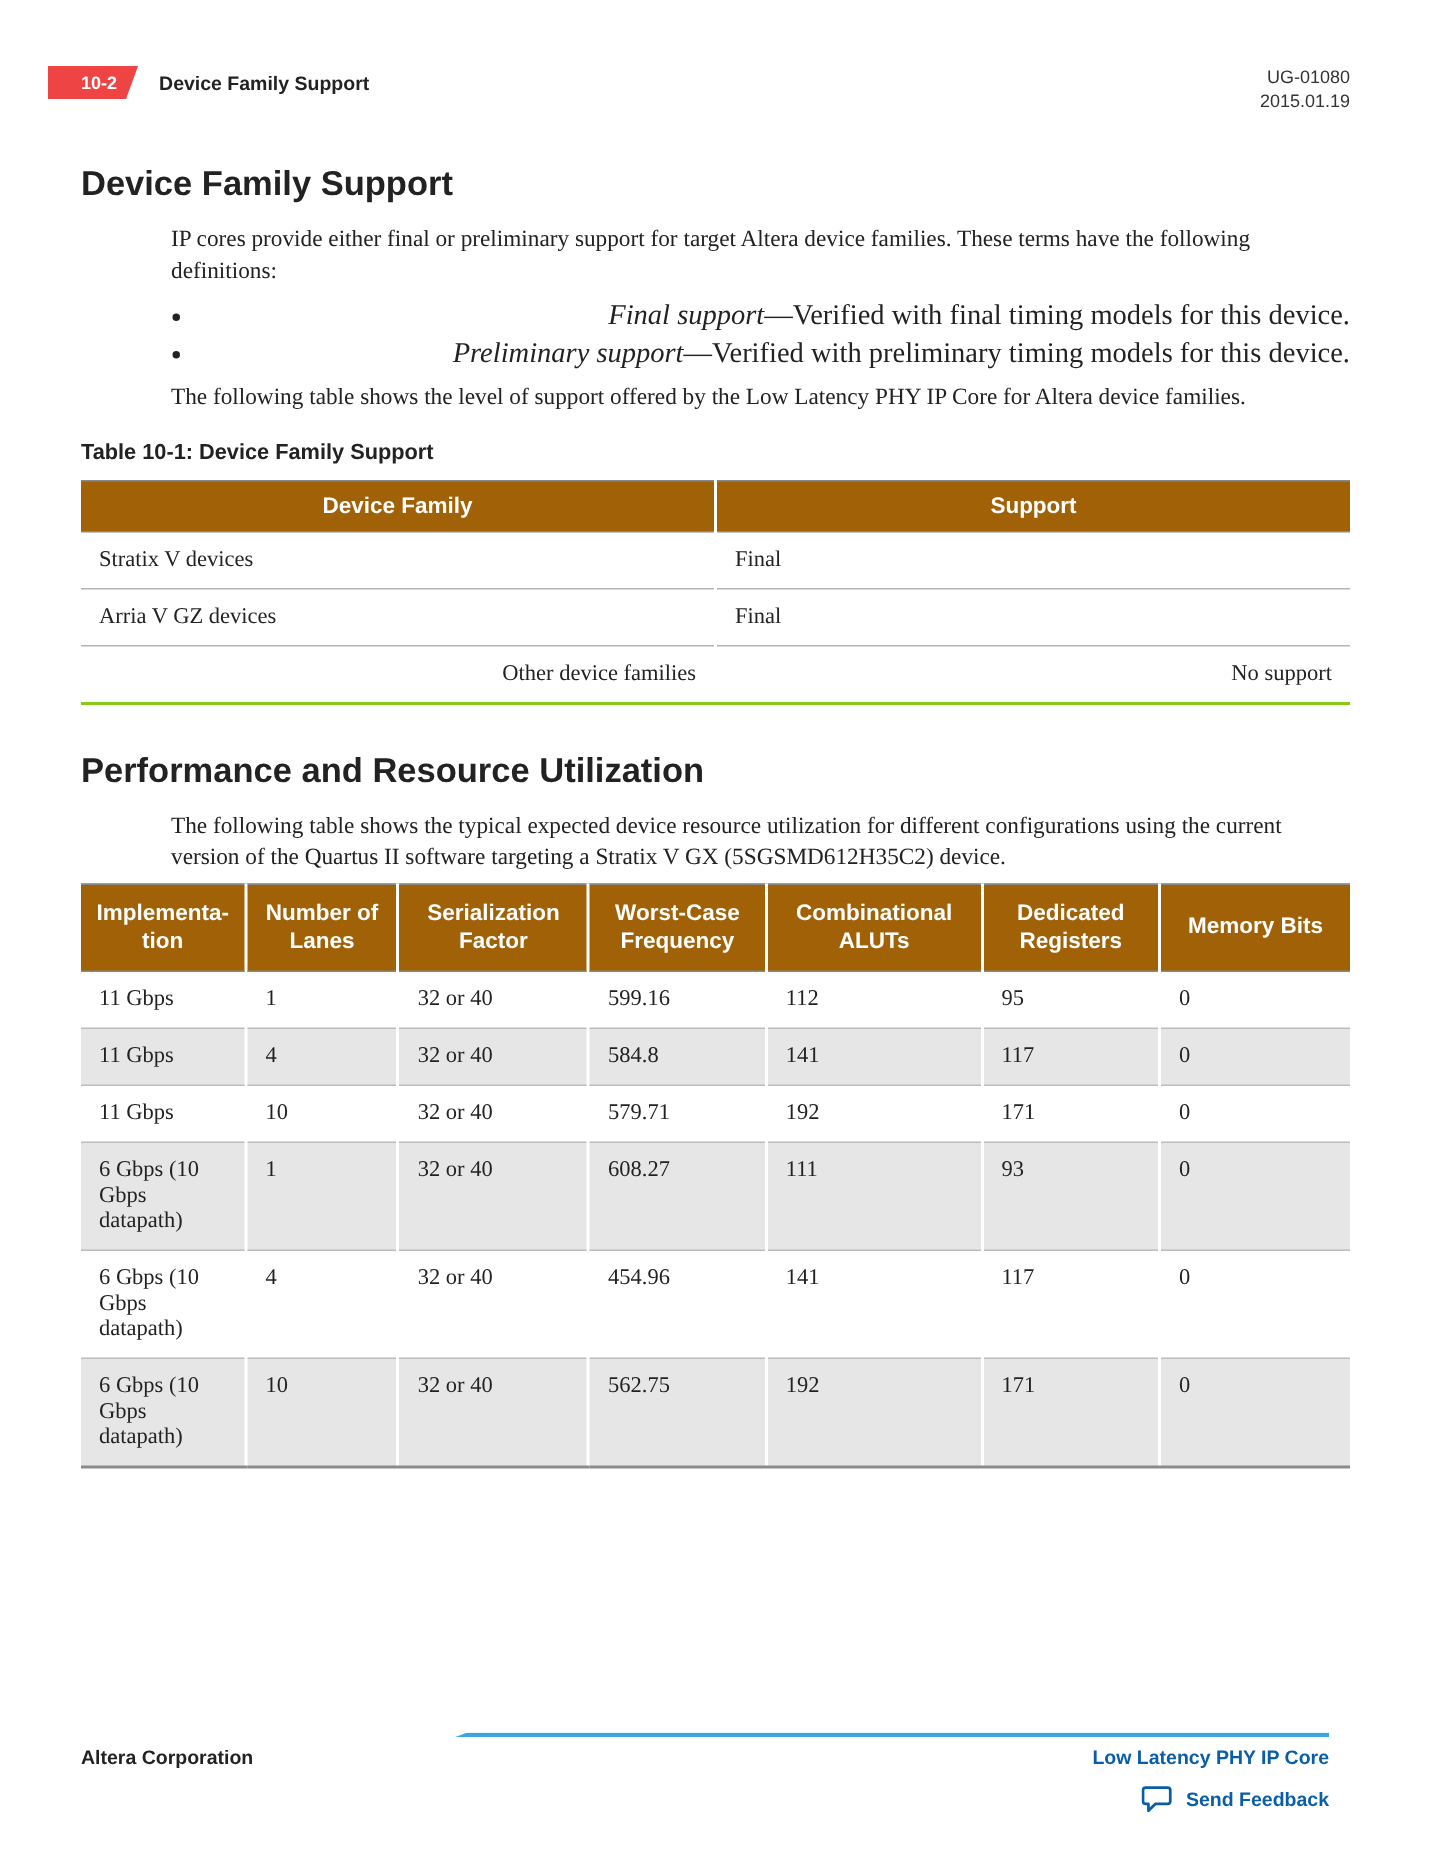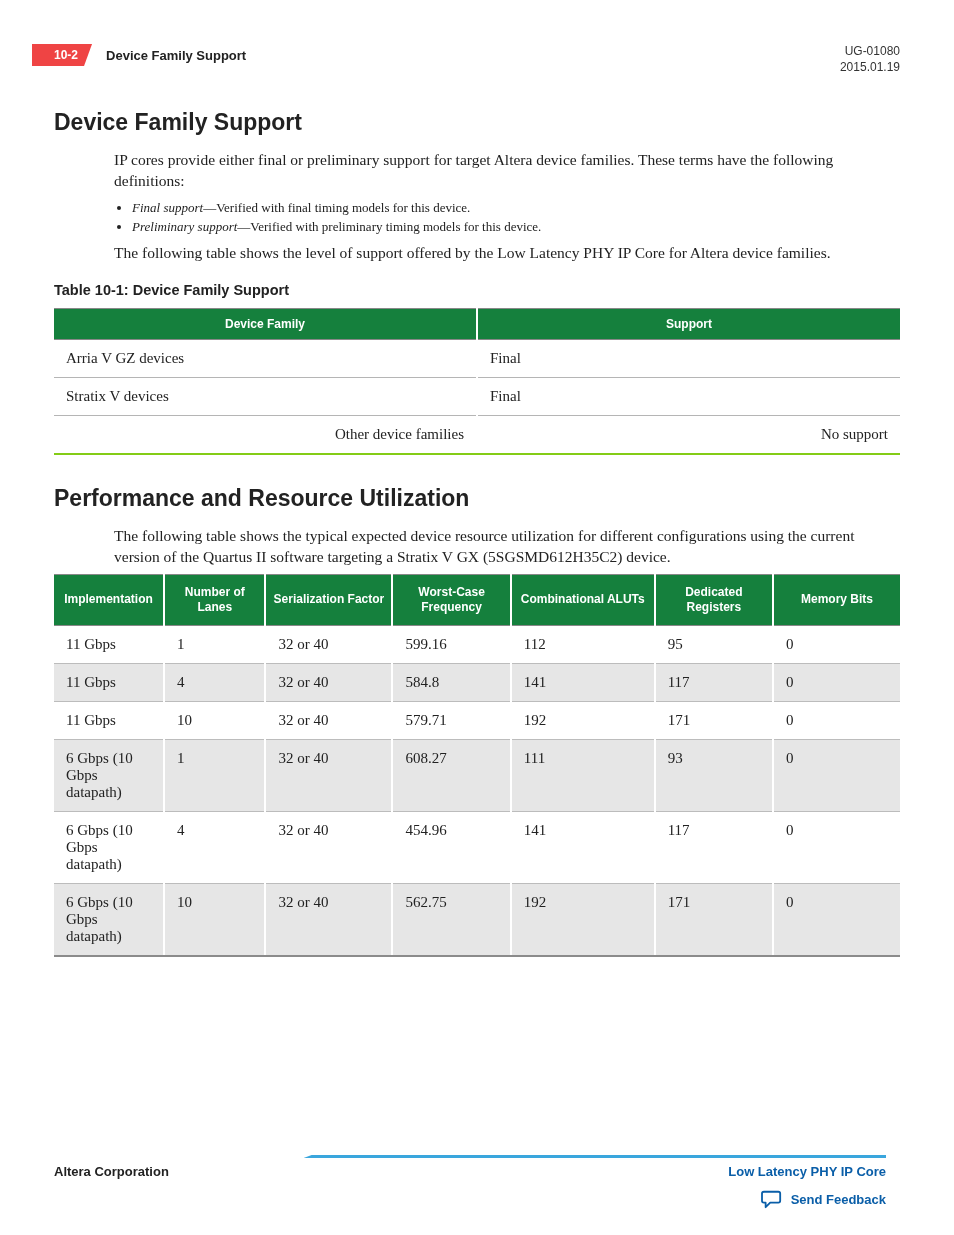--- a/index.html
+++ b/index.html
@@ -53,43 +53,43 @@
   h2.section-title {
     font-family: "Myriad Pro", Arial, sans-serif;
     font-weight: 700;
     font-size: 23px;
     margin: 0 0 14px 0;
     color: #222;
   }
   .body-indent { margin-left: 60px; }
   p { margin: 6px 0; line-height: 1.35; font-size: 15.5px; }
   ul.def-list { margin: 8px 0 8px 18px; padding: 0; }
-  ul.def-list li { margin: 3px 0; font-size: 13px; }
+  ul.def-list li { margin: 3px 0; font-size: 19px; text-align: right; }
   .term { font-style: italic; }
 
   .table-caption {
     font-family: "Myriad Pro", Arial, sans-serif;
     font-weight: 700;
     font-size: 14.5px;
     margin: 18px 0 10px 0;
   }
 
   
   table.doc-table {
     width: 100%;
     border-collapse: collapse;
     font-size: 15px;
     margin-bottom: 30px;
   }
   table.doc-table th {
-    background: #15803d;
+    background: #a16207;
     color: #fff;
     font-family: "Myriad Pro", Arial, sans-serif;
     font-weight: 700;
-    font-size: 12px;
+    font-size: 15px;
     padding: 10px 10px;
     text-align: center;
     border-right: 2px solid #fff;
     border-top: 1px solid #888;
     border-bottom: 1px solid #888;
   }
   table.doc-table th:last-child { border-right: none; }
   table.doc-table td {
     padding: 10px 12px;
     border-right: 2px solid #fff;
@@ -185,25 +185,25 @@
   <div class="table-caption">Table 10-1: Device Family Support</div>
   <table class="doc-table t1">
     <thead>
       <tr>
         <th class="half">Device Family</th>
         <th class="half">Support</th>
       </tr>
     </thead>
     <tbody id="t1-body">
         <tr>
+          <td>Stratix V devices</td>
+          <td>Final</td>
+        </tr>
+        <tr>
           <td>Arria V GZ devices</td>
-          <td>Final</td>
-        </tr>
-        <tr>
-          <td>Stratix V devices</td>
           <td>Final</td>
         </tr>
         <tr>
           <td>Other device families</td>
           <td>No support</td>
         </tr>
       </tbody>
   </table>
 
   <h2 class="section-title">Performance and Resource Utilization</h2>

